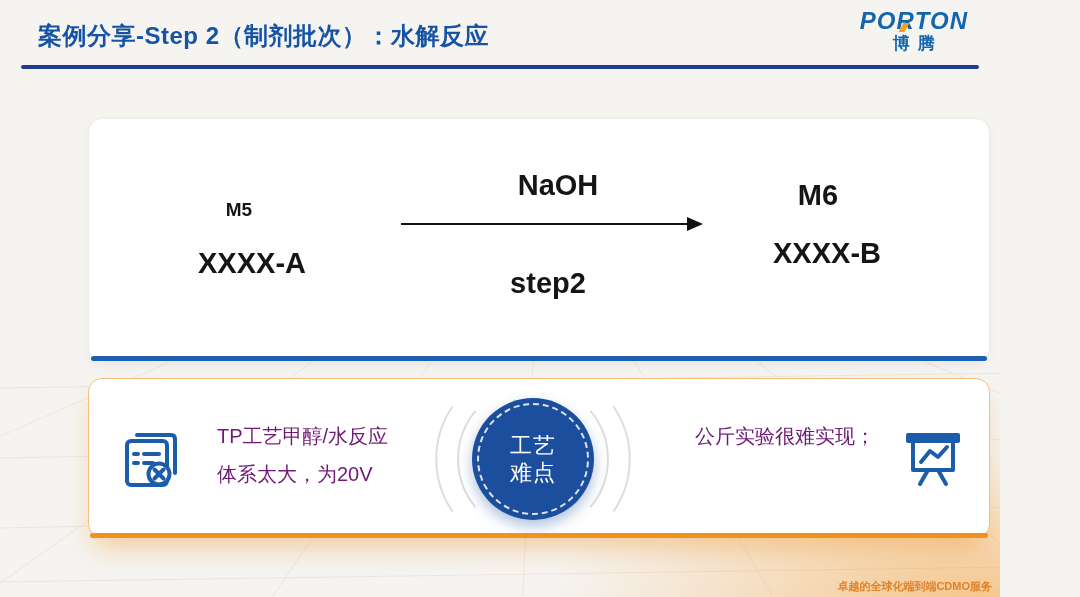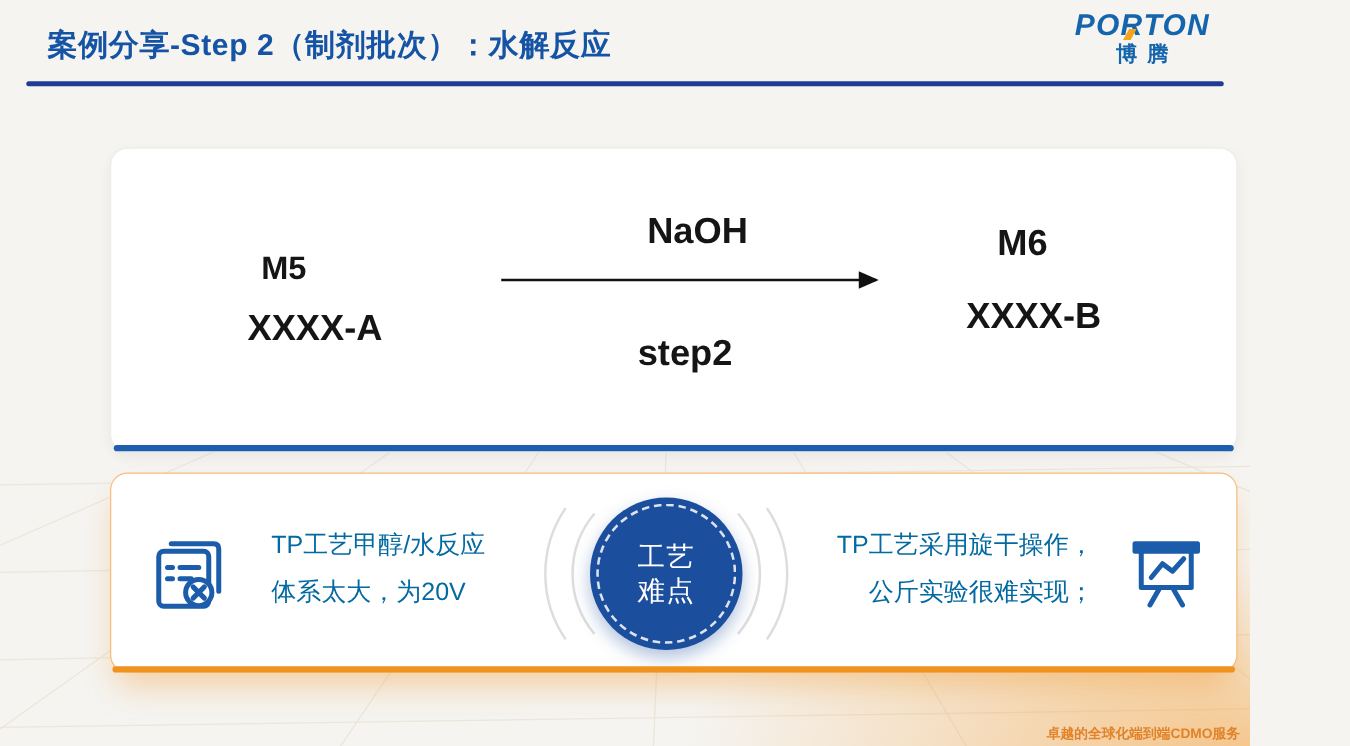--- a/index.html
+++ b/index.html
@@ -59,21 +59,21 @@
     width: 902px; height: 244px;
     background: #ffffff; border-radius: 14px;
     border: 1px solid #ececea;
     box-shadow: 0 4px 10px rgba(0,0,0,0.05);
   }
   .reaction-card .bottom-bar {
     position: absolute; left: 2px; right: 2px; bottom: 0;
     height: 5px; background: #1d5fae; border-radius: 4px;
   }
   .rx-text { position: absolute; transform: translateX(-50%); font-weight: bold; color: #151515; white-space: nowrap; }
-  .rx-reactant-code { left: 138px; top: 80px;  font-size: 26px; }
+  .rx-reactant-code { left: 150px; top: 80px;  font-size: 19px; }
   .rx-reactant-name { left: 163px; top: 128px; font-size: 29px; }
   .rx-reagent       { left: 469px; top: 50px;  font-size: 29px; }
   .rx-step          { left: 459px; top: 148px; font-size: 29px; }
   .rx-product-code  { left: 729px; top: 60px;  font-size: 29px; }
   .rx-product-name  { left: 738px; top: 118px; font-size: 29px; }
   .rx-arrow {
     position: absolute; left: 312px; top: 104px; width: 300px; height: 2px;
     background: #111;
   }
   .rx-arrow::after {
@@ -94,21 +94,21 @@
   .diff-card .orange-bar {
     position: absolute; left: 1px; right: 1px; bottom: -1px;
     height: 5px; background: #f0921e; border-radius: 4px;
   }
   .ripple-arcs { position: absolute; inset: 0; pointer-events: none; }
   .diff-icon { position: absolute; width: 64px; height: 64px; }
   .icon-doc   { left: 30px;  top: 48px; }
   .icon-board { left: 812px; top: 48px; }
   .diff-text {
     position: absolute; top: 38px;
-    font-size: 20px; line-height: 38px; color: #0369a1;
+    font-size: 20px; line-height: 38px; color: #701a75;
     white-space: nowrap;
   }
   .diff-text-left  { left: 128px; text-align: left; }
   .diff-text-right { right: 114px; text-align: right; }
   .center-badge {
     position: absolute; left: 383px; top: 19px;
     width: 122px; height: 122px; border-radius: 50%;
     background: #1b4e9d;
     box-shadow: 0 6px 14px rgba(27,78,157,0.35);
     display: flex; align-items: center; justify-content: center;
@@ -209,21 +209,20 @@
 
     <div class="center-badge">
       <div class="ring"></div>
       <div class="badge-text">
         <div>工艺</div>
         <div>难点</div>
       </div>
     </div>
 
     <div class="diff-text diff-text-right">
-      <div>TP工艺采用旋干操作，</div>
       <div>公斤实验很难实现；</div>
     </div>
 
     <svg class="diff-icon icon-board" viewBox="0 0 64 64">
       <g fill="none" stroke="#1b5cab" stroke-width="4" stroke-linecap="round" stroke-linejoin="round">
         <rect x="7" y="8" width="50" height="6" fill="#1b5cab"></rect>
         <rect x="12" y="14" width="40" height="29" fill="#ffffff"></rect>
         <polyline points="20,35 29,24 37,30 46,20"></polyline>
         <line x1="27" y1="43" x2="19" y2="57"></line>
         <line x1="37" y1="43" x2="45" y2="57"></line>

